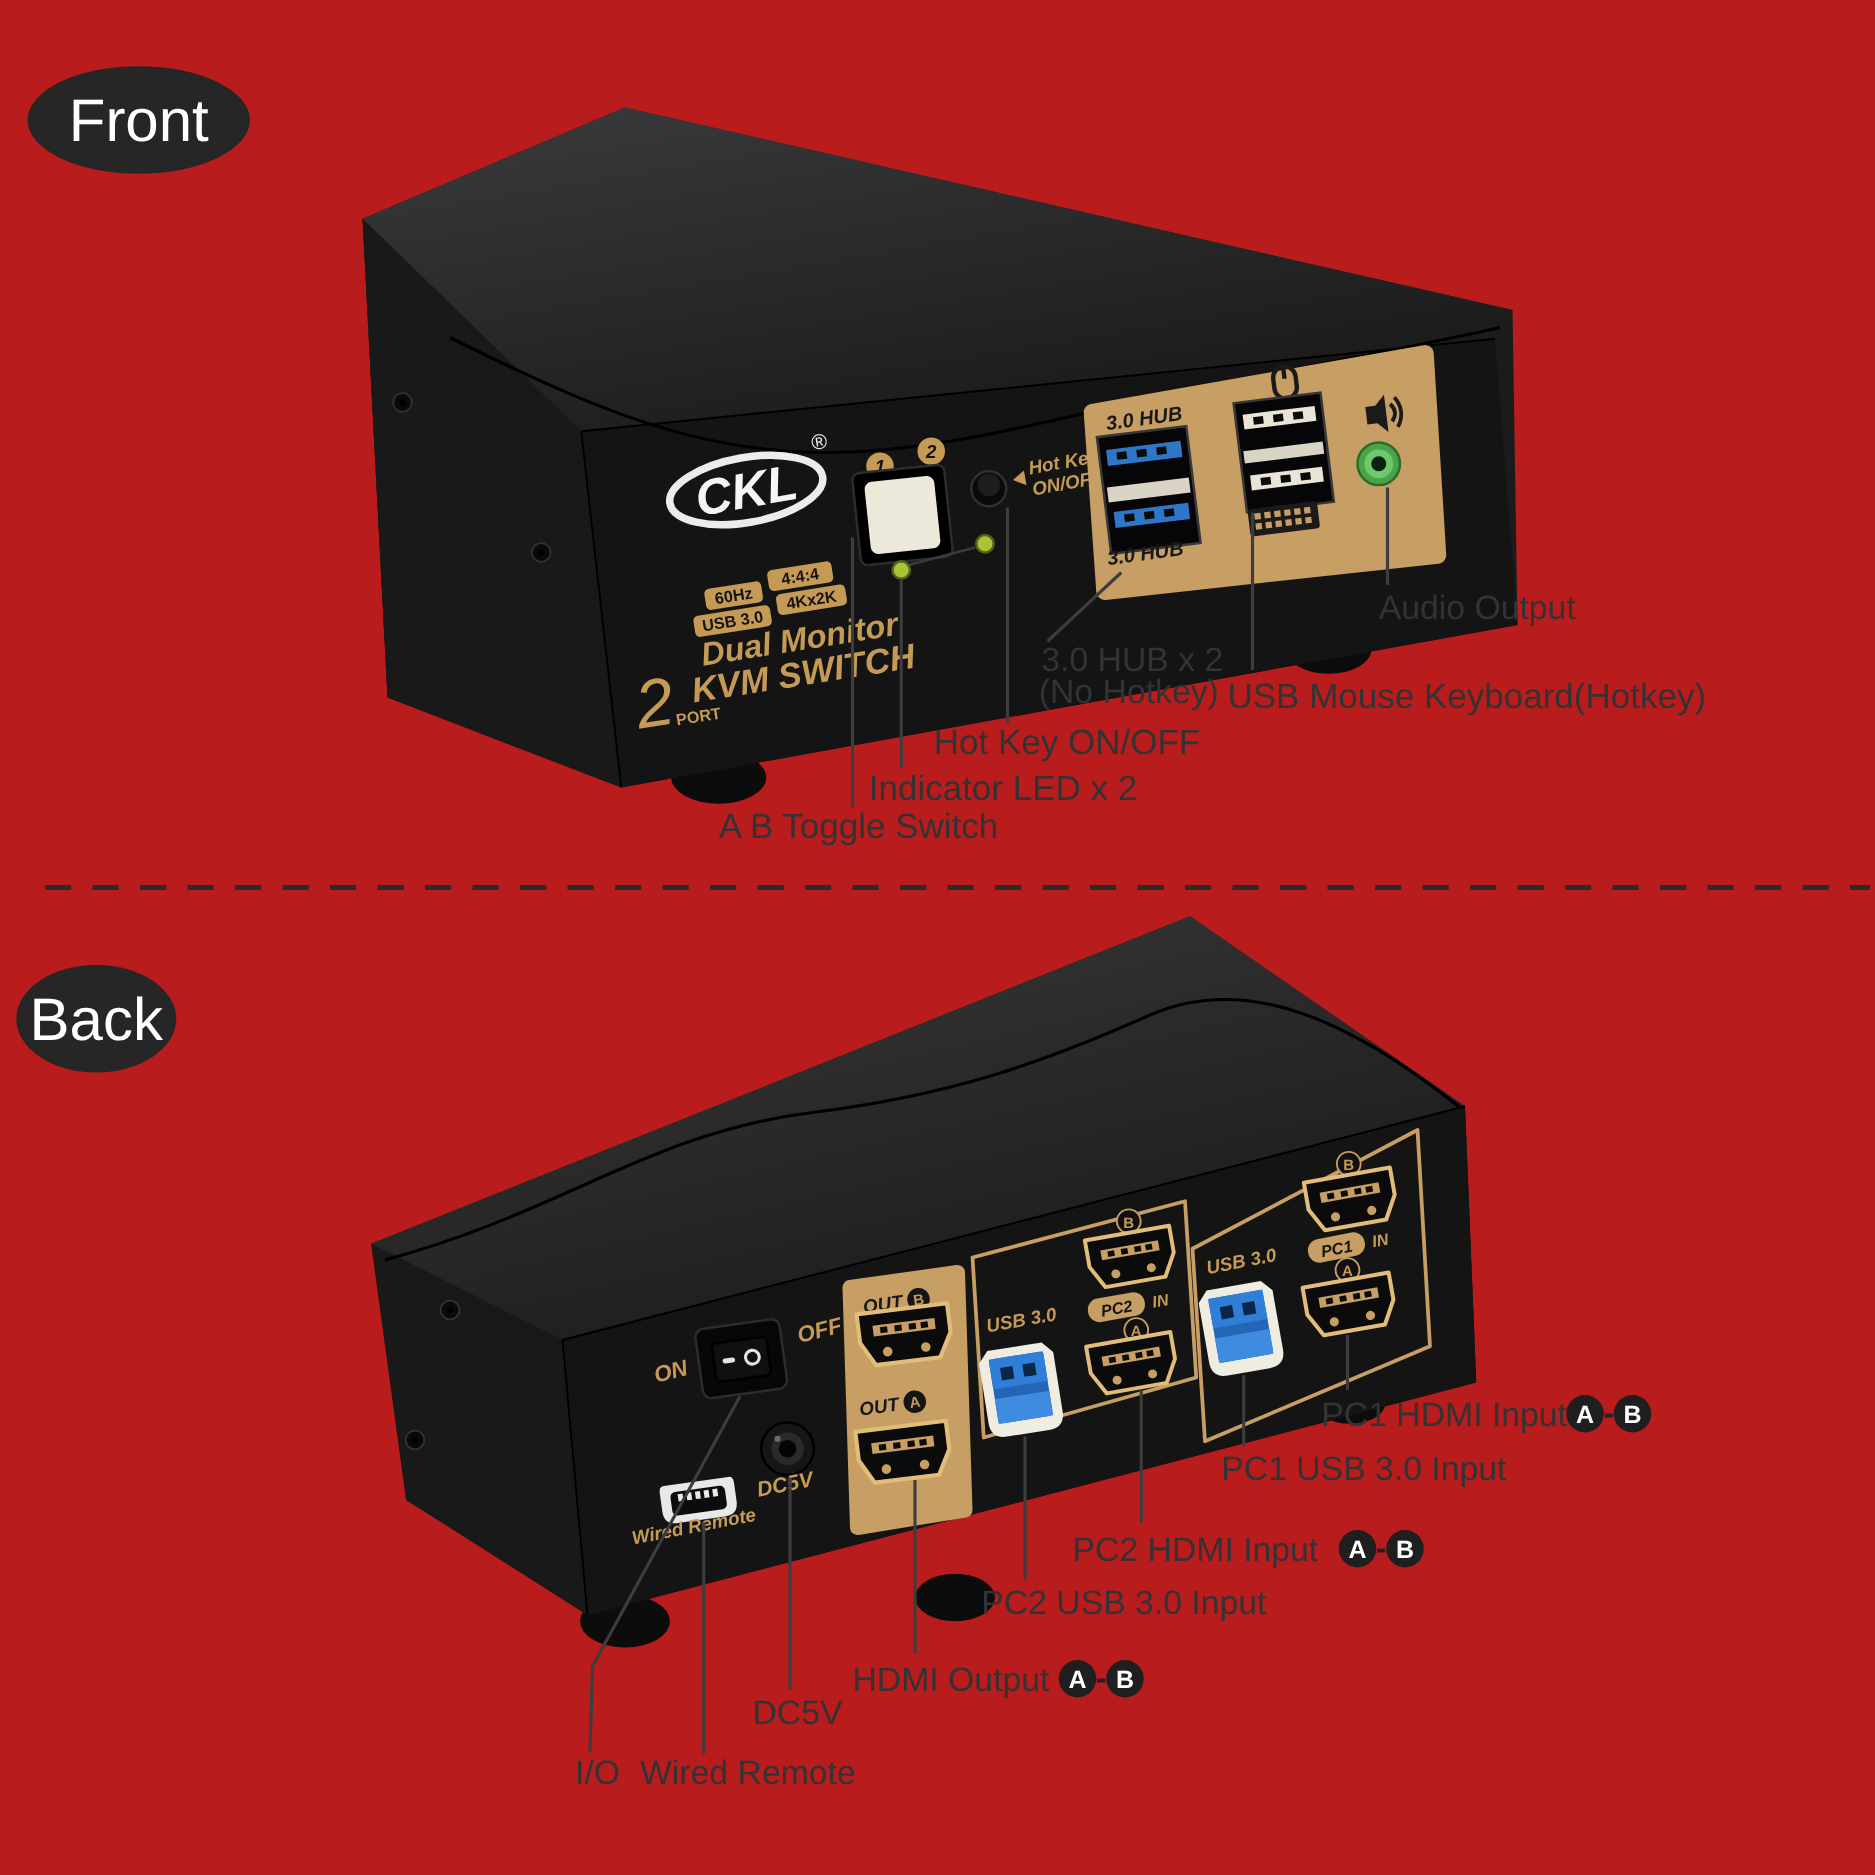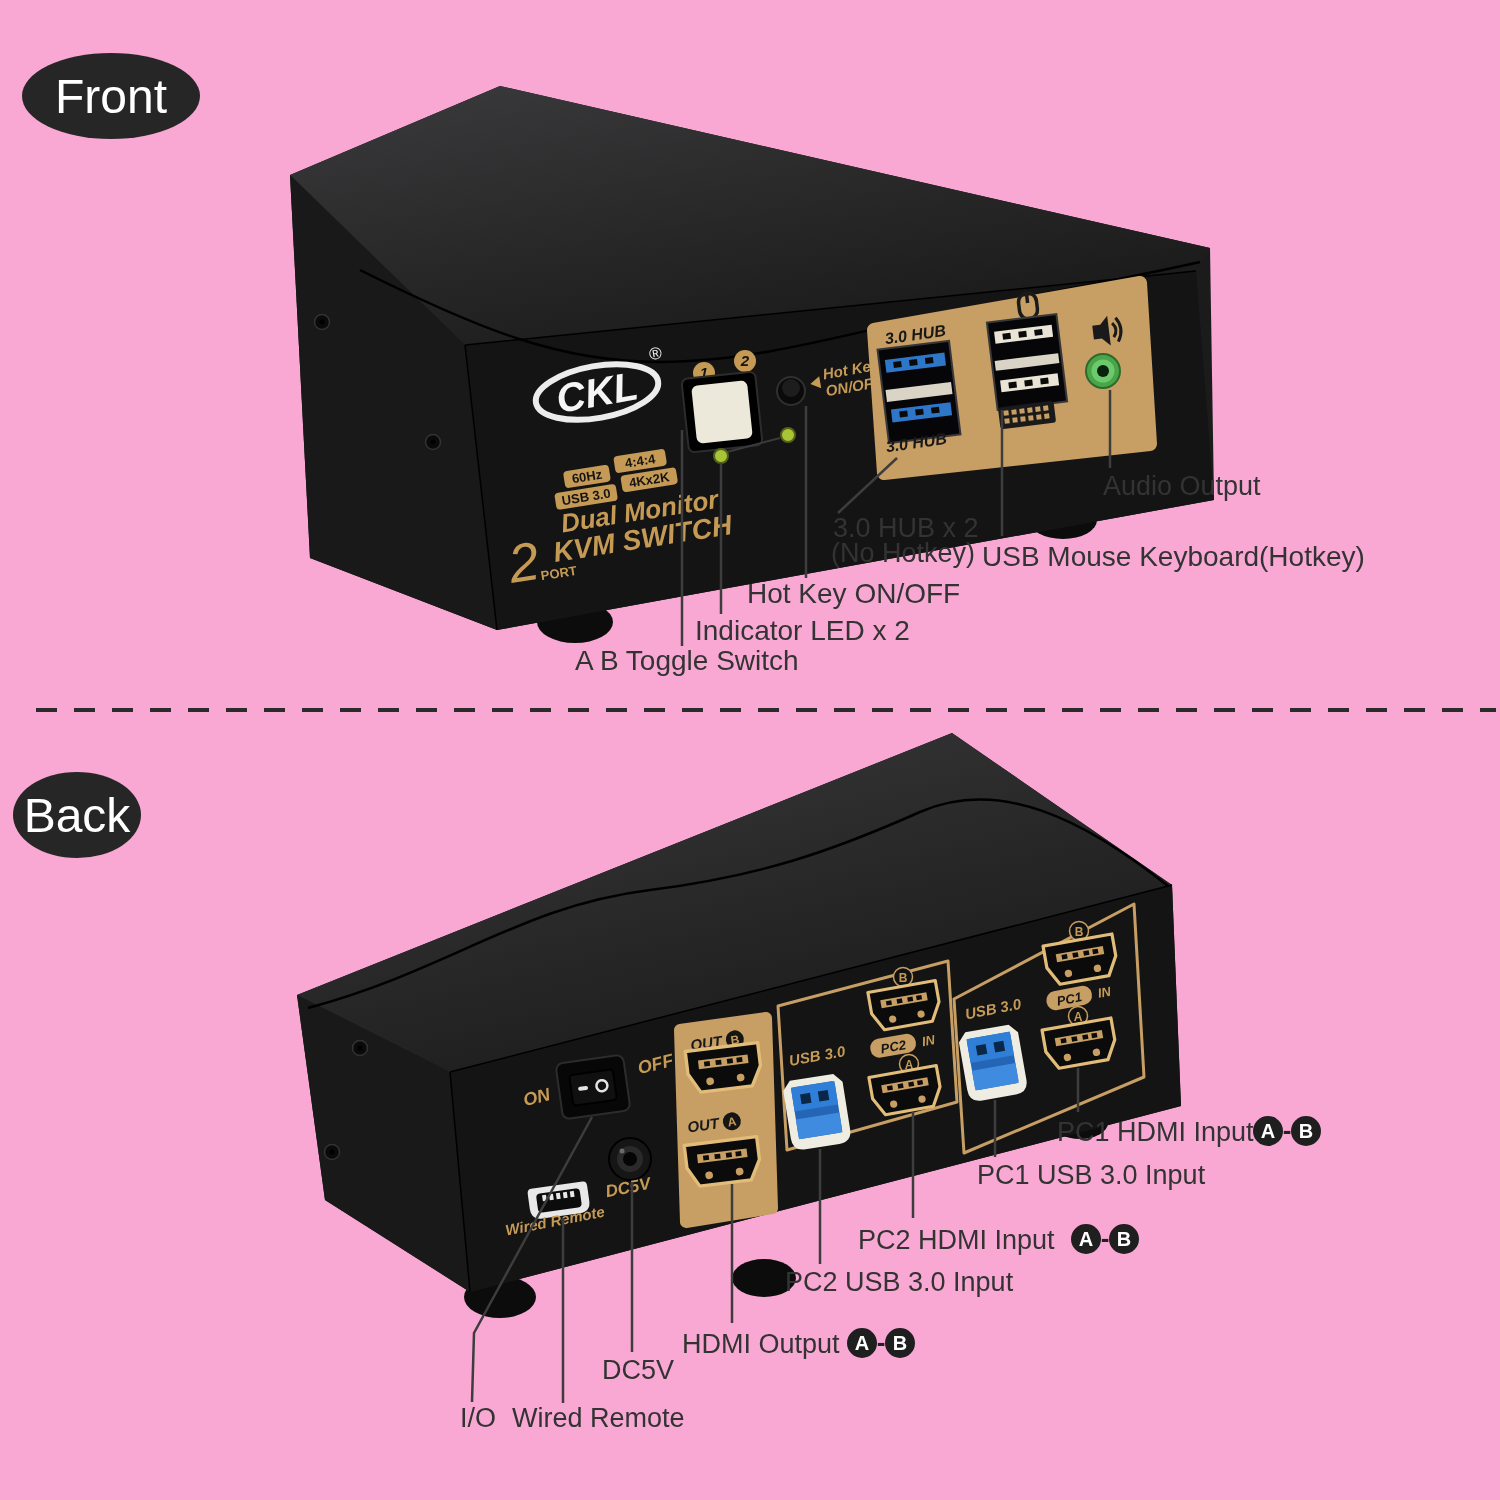--- a/index.html
+++ b/index.html
@@ -1,16 +1,16 @@
 <!DOCTYPE html>
 <html><head>
 <meta charset="utf-8">
 <style>
   html,body{margin:0;padding:0;background:#efefef;}
-  #stage{position:relative;width:1500px;height:1500px;background:#f9a8d4;overflow:hidden;
+  #stage{position:relative;width:1500px;height:1500px;background:#b91c1c;overflow:hidden;
          font-family:"Liberation Sans",sans-serif;}
   svg{position:absolute;left:0;top:0;}
   text{font-family:"Liberation Sans",sans-serif;}
   .ann{font-size:27px;fill:#333333;}
   .ann2{font-size:28px;fill:#333333;}
   .badge-letter{font-size:20px;fill:#ffffff;font-weight:bold;text-anchor:middle;}
   .badge-dash{font-size:26px;fill:#222222;font-weight:bold;text-anchor:middle;}
   .gold{fill:#c59a55;}
   .gold-it{fill:#c59a55;font-weight:bold;font-style:italic;}
   .blk-it{fill:#181818;font-weight:bold;font-style:italic;}

